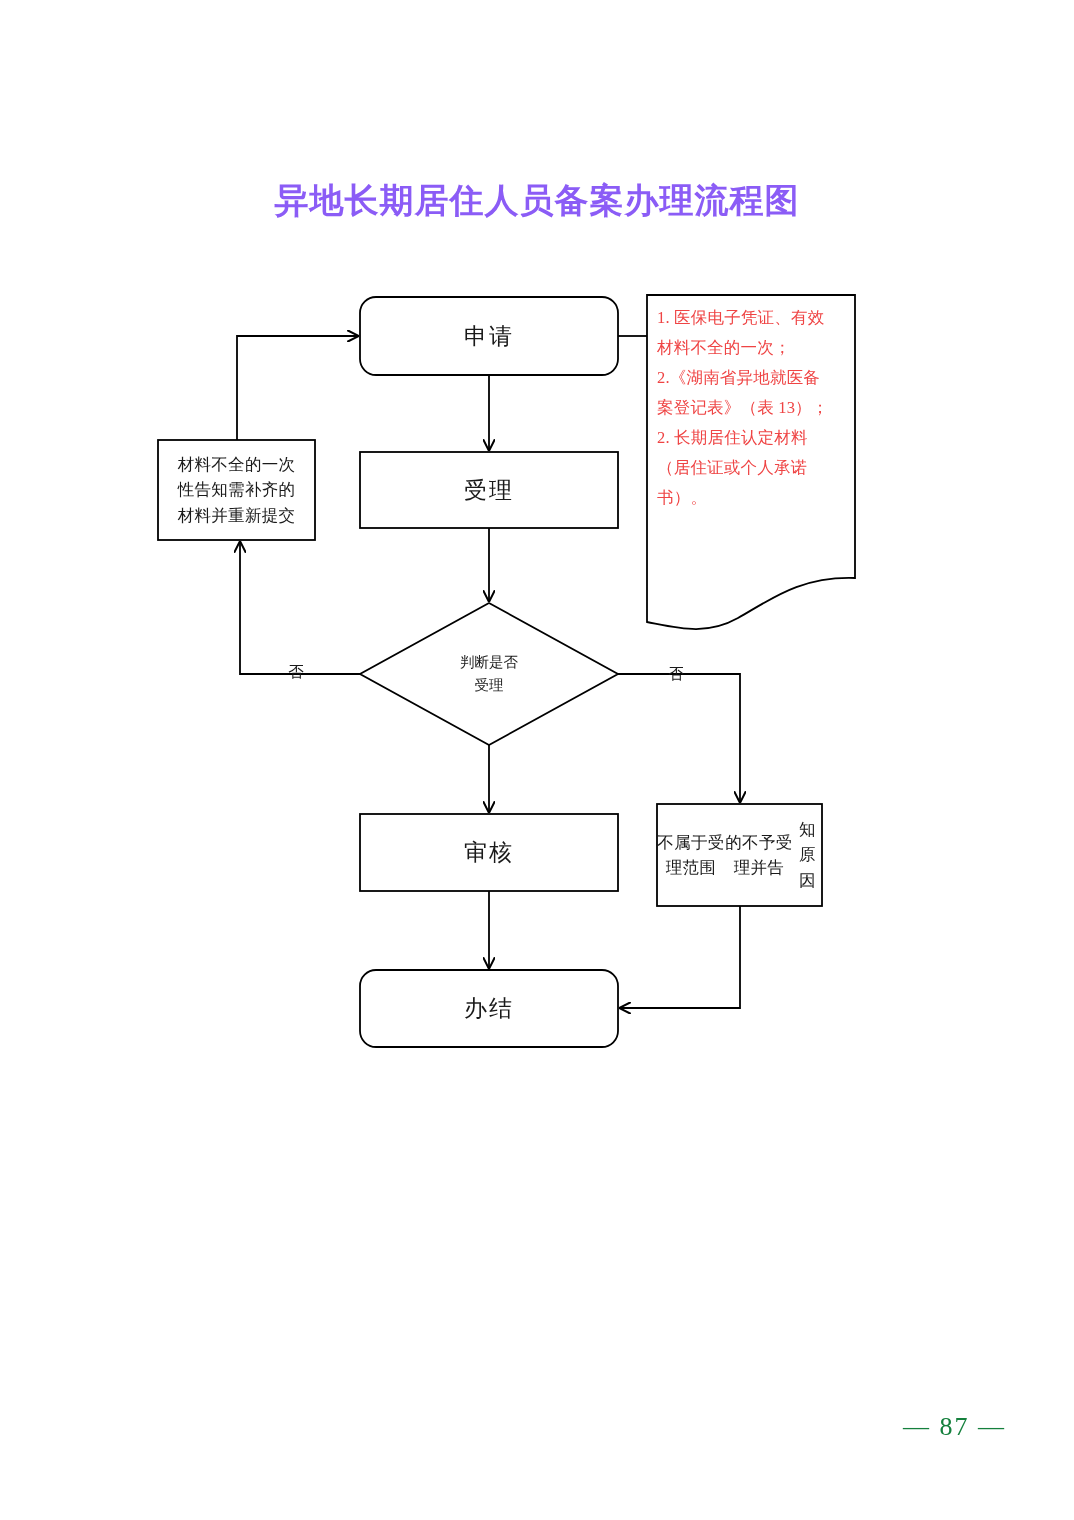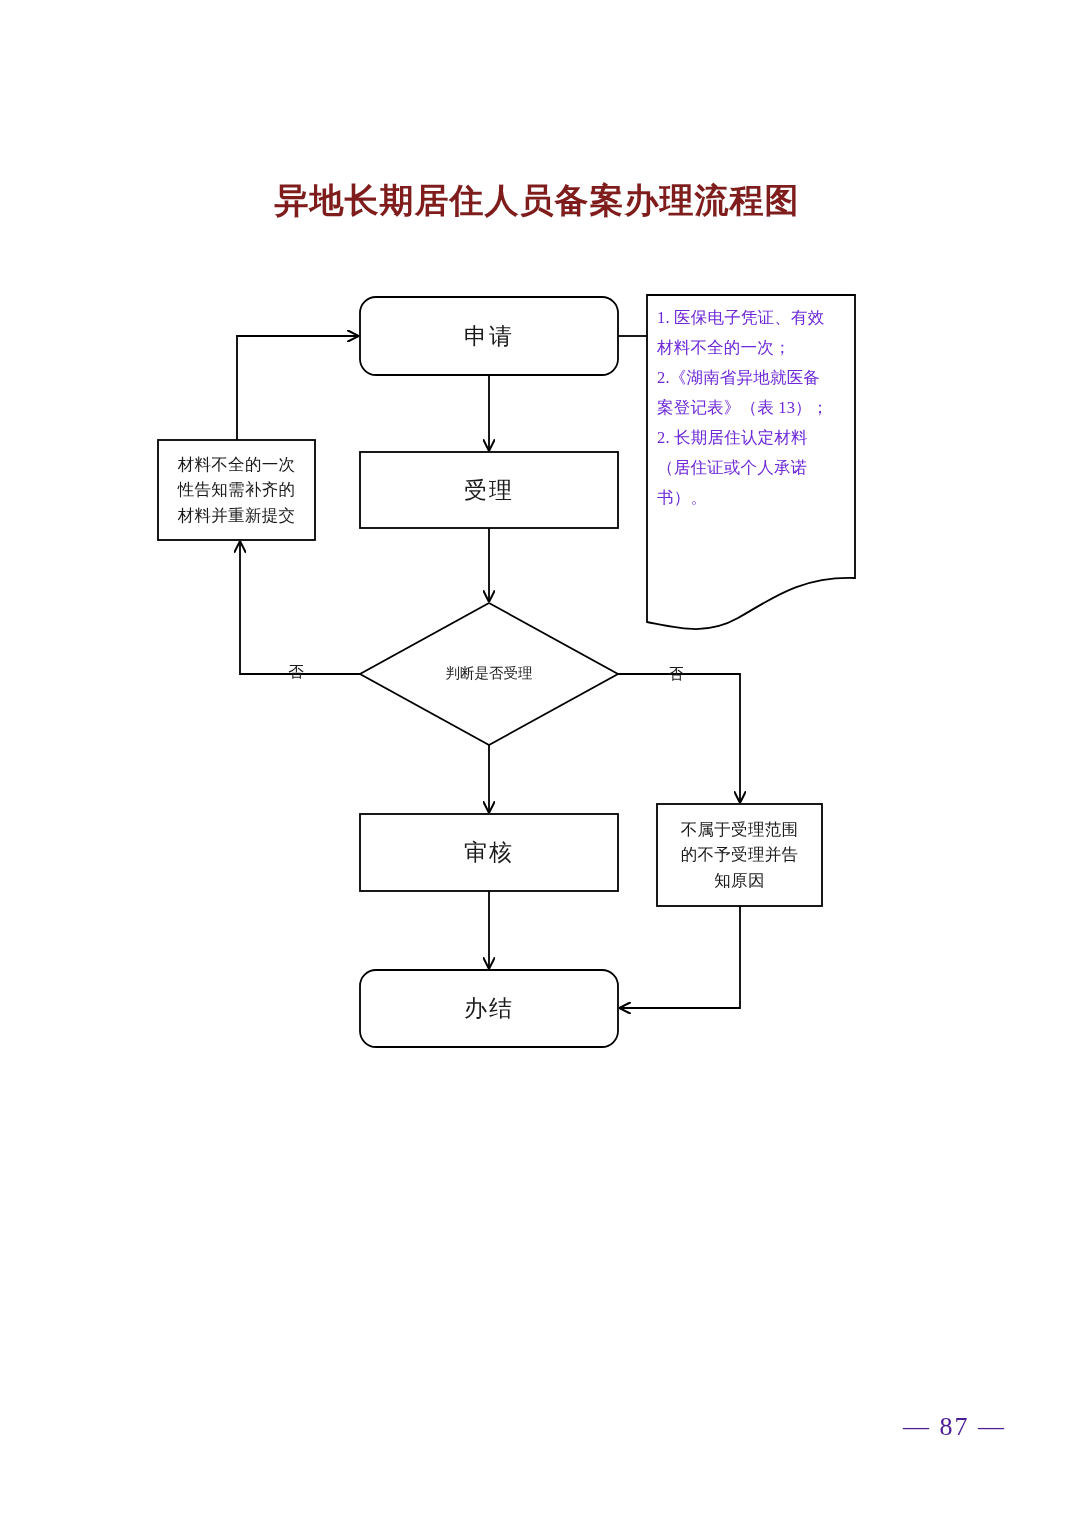--- a/index.html
+++ b/index.html
@@ -22,21 +22,21 @@
   #page-title {
     position: absolute;
     left: 0;
     top: 178px;
     width: 1074px;
     text-align: center;
     font-family: "Liberation Sans", "DejaVu Sans", sans-serif;
     font-size: 34px;
     font-weight: bold;
     letter-spacing: 1px;
-    color: #7f1d1d;
+    color: #8b5cf6;
   }
   #flow-svg {
     position: absolute;
     left: 0;
     top: 0;
   }
   .node-label {
     position: absolute;
     display: flex;
     align-items: center;
@@ -65,33 +65,33 @@
     color: #1a1a1a;
     text-align: center;
   }
   #note-text {
     position: absolute;
     left: 657px;
     top: 303px;
     width: 196px;
     font-size: 16.5px;
     line-height: 1.82;
-    color: #6d28d9;
+    color: #ef4444;
     letter-spacing: 0.2px;
   }
   #note-text div { white-space: nowrap; }
   #page-number {
     position: absolute;
     left: 0;
     top: 1412px;
     width: 1006px;
     text-align: right;
     font-size: 26px;
     letter-spacing: 2px;
-    color: #4c1d95;
+    color: #15803d;
   }
 </style>
 </head>
 <body>
 
 <div id="page">
 
   <div id="page-title">异地长期居住人员备案办理流程图</div>
 
   <svg id="flow-svg" width="1074" height="1520" viewBox="0 0 1074 1520">
@@ -135,36 +135,36 @@
 
     <line x1="489" y1="891" x2="489" y2="968" stroke="#000000" stroke-width="1.8" marker-end="url(#arrow)"></line>
 
     <polyline points="740,906 740,1008 620,1008" fill="none" stroke="#000000" stroke-width="1.8" marker-end="url(#arrow)"></polyline>
   </svg>
 
   <div class="node-label label-big" style="left:360px; top:297px; width:258px; height:78px;">申请</div>
 
   <div class="node-label label-big" style="left:360px; top:452px; width:258px; height:76px;">受理</div>
 
-  <div class="node-label label-diamond" style="left:400px; top:628px; width:178px; height:92px; flex-direction:row;">
+  <div class="node-label label-diamond" style="left:400px; top:628px; width:178px; height:92px; flex-direction:column;">
     <span>判断是否</span>
     <span>受理</span>
   </div>
 
   <div class="node-label label-big" style="left:360px; top:814px; width:258px; height:77px;">审核</div>
 
   <div class="node-label label-big" style="left:360px; top:970px; width:258px; height:77px;text-align:center;">办结</div>
 
   <div class="node-label label-small" style="left:158px; top:440px; width:157px; height:100px; flex-direction:column;">
     <span>材料不全的一次</span>
     <span>性告知需补齐的</span>
     <span>材料并重新提交</span>
   </div>
 
-  <div class="node-label label-small" style="left:657px; top:804px; width:165px; height:102px; flex-direction:column;">
+  <div class="node-label label-small" style="left:657px; top:804px; width:165px; height:102px; flex-direction:row;">
     <span>不属于受理范围</span>
     <span>的不予受理并告</span>
     <span>知原因</span>
   </div>
 
   <div class="edge-label" style="left:281px; top:662px; width:30px;">否</div>
 
   <div class="edge-label" style="left:661px; top:664px; width:30px;">否</div>
 
   <div id="note-text">

